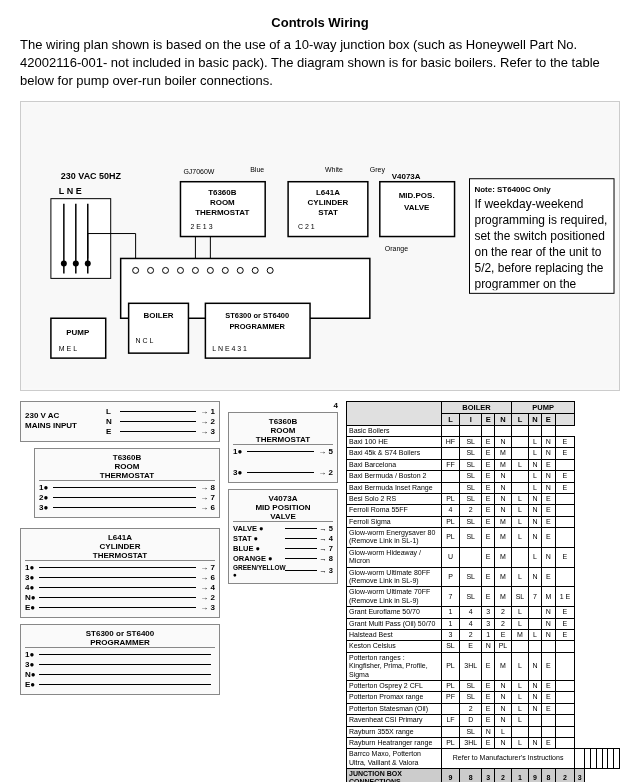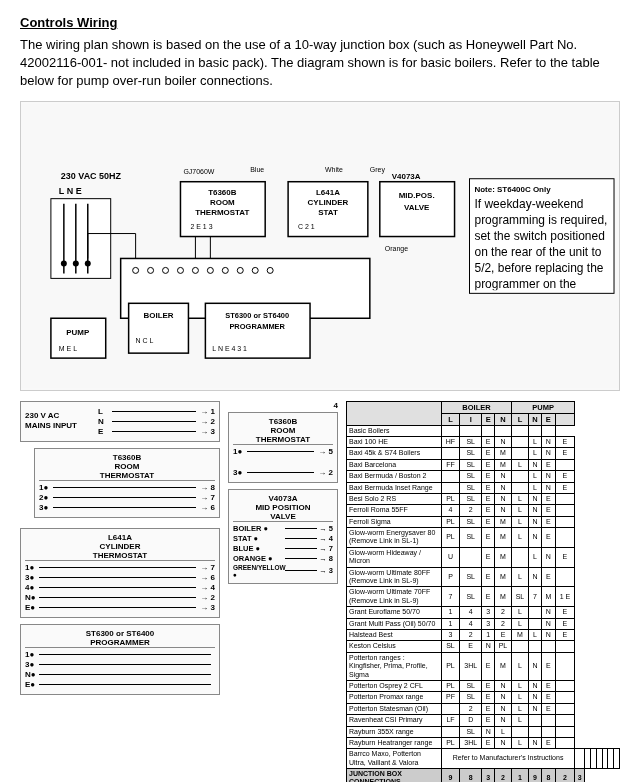--- a/index.html
+++ b/index.html
@@ -8,22 +8,22 @@
       min-height: 782px;
       background: #fff;
       font-family: Arial, sans-serif;
       font-size: 11px;
       color: #000;
       padding: 15px 20px;
     }
     h1 {
       font-size: 13px;
       font-weight: bold;
-      text-decoration: underline;
       margin-bottom: 6px;
+      text-align: center;
     }
     .intro-text {
       font-size: 13px;
       line-height: 1.4;
       margin-bottom: 10px;
     }
     
     .wiring-diagram {
       border: 1px solid #ccc;
       background: #f9f9f9;
@@ -231,21 +231,21 @@
   </svg>
 </div>
 
 <div class="system-section">
 
   <div class="system-layout">
 
     <div class="left-panel" style="width:200px; flex-shrink:0;">
 
       <div class="diagram-block">
-        <div style="display:flex; align-items:center; gap:8px;">
+        <div style="display:flex; align-items:center; gap:16px;">
           <div style="font-size:8px; font-weight:bold; line-height:1.3; width:65px;">230 V AC<br>MAINS INPUT</div>
           <div style="flex:1;">
             <div class="term-line">
                 <span class="term-letter">L</span>
                 <div class="dash-line"></div>
                 <span class="term-number">→ 1</span>
               </div>
             <div class="term-line">
                 <span class="term-letter">N</span>
                 <div class="dash-line"></div>
@@ -352,21 +352,21 @@
         <div class="term-line">
             <span class="term-letter">3●</span>
             <div class="dash-line"></div>
             <span class="term-number">→ 2</span>
           </div>
       </div>
 
       <div class="diagram-block">
         <div class="diagram-block-title">V4073A<br>MID POSITION<br>VALVE</div>
         <div class="wire-connector">
-            <span class="wire-label">BOILER ●</span>
+            <span class="wire-label">VALVE ●</span>
             <div class="dash-line"></div>
             <span class="wire-num">→ 5</span>
           </div>
         <div class="wire-connector">
             <span class="wire-label">STAT ●</span>
             <div class="dash-line"></div>
             <span class="wire-num">→ 4</span>
           </div>
         <div class="wire-connector">
             <span class="wire-label">BLUE ●</span>

